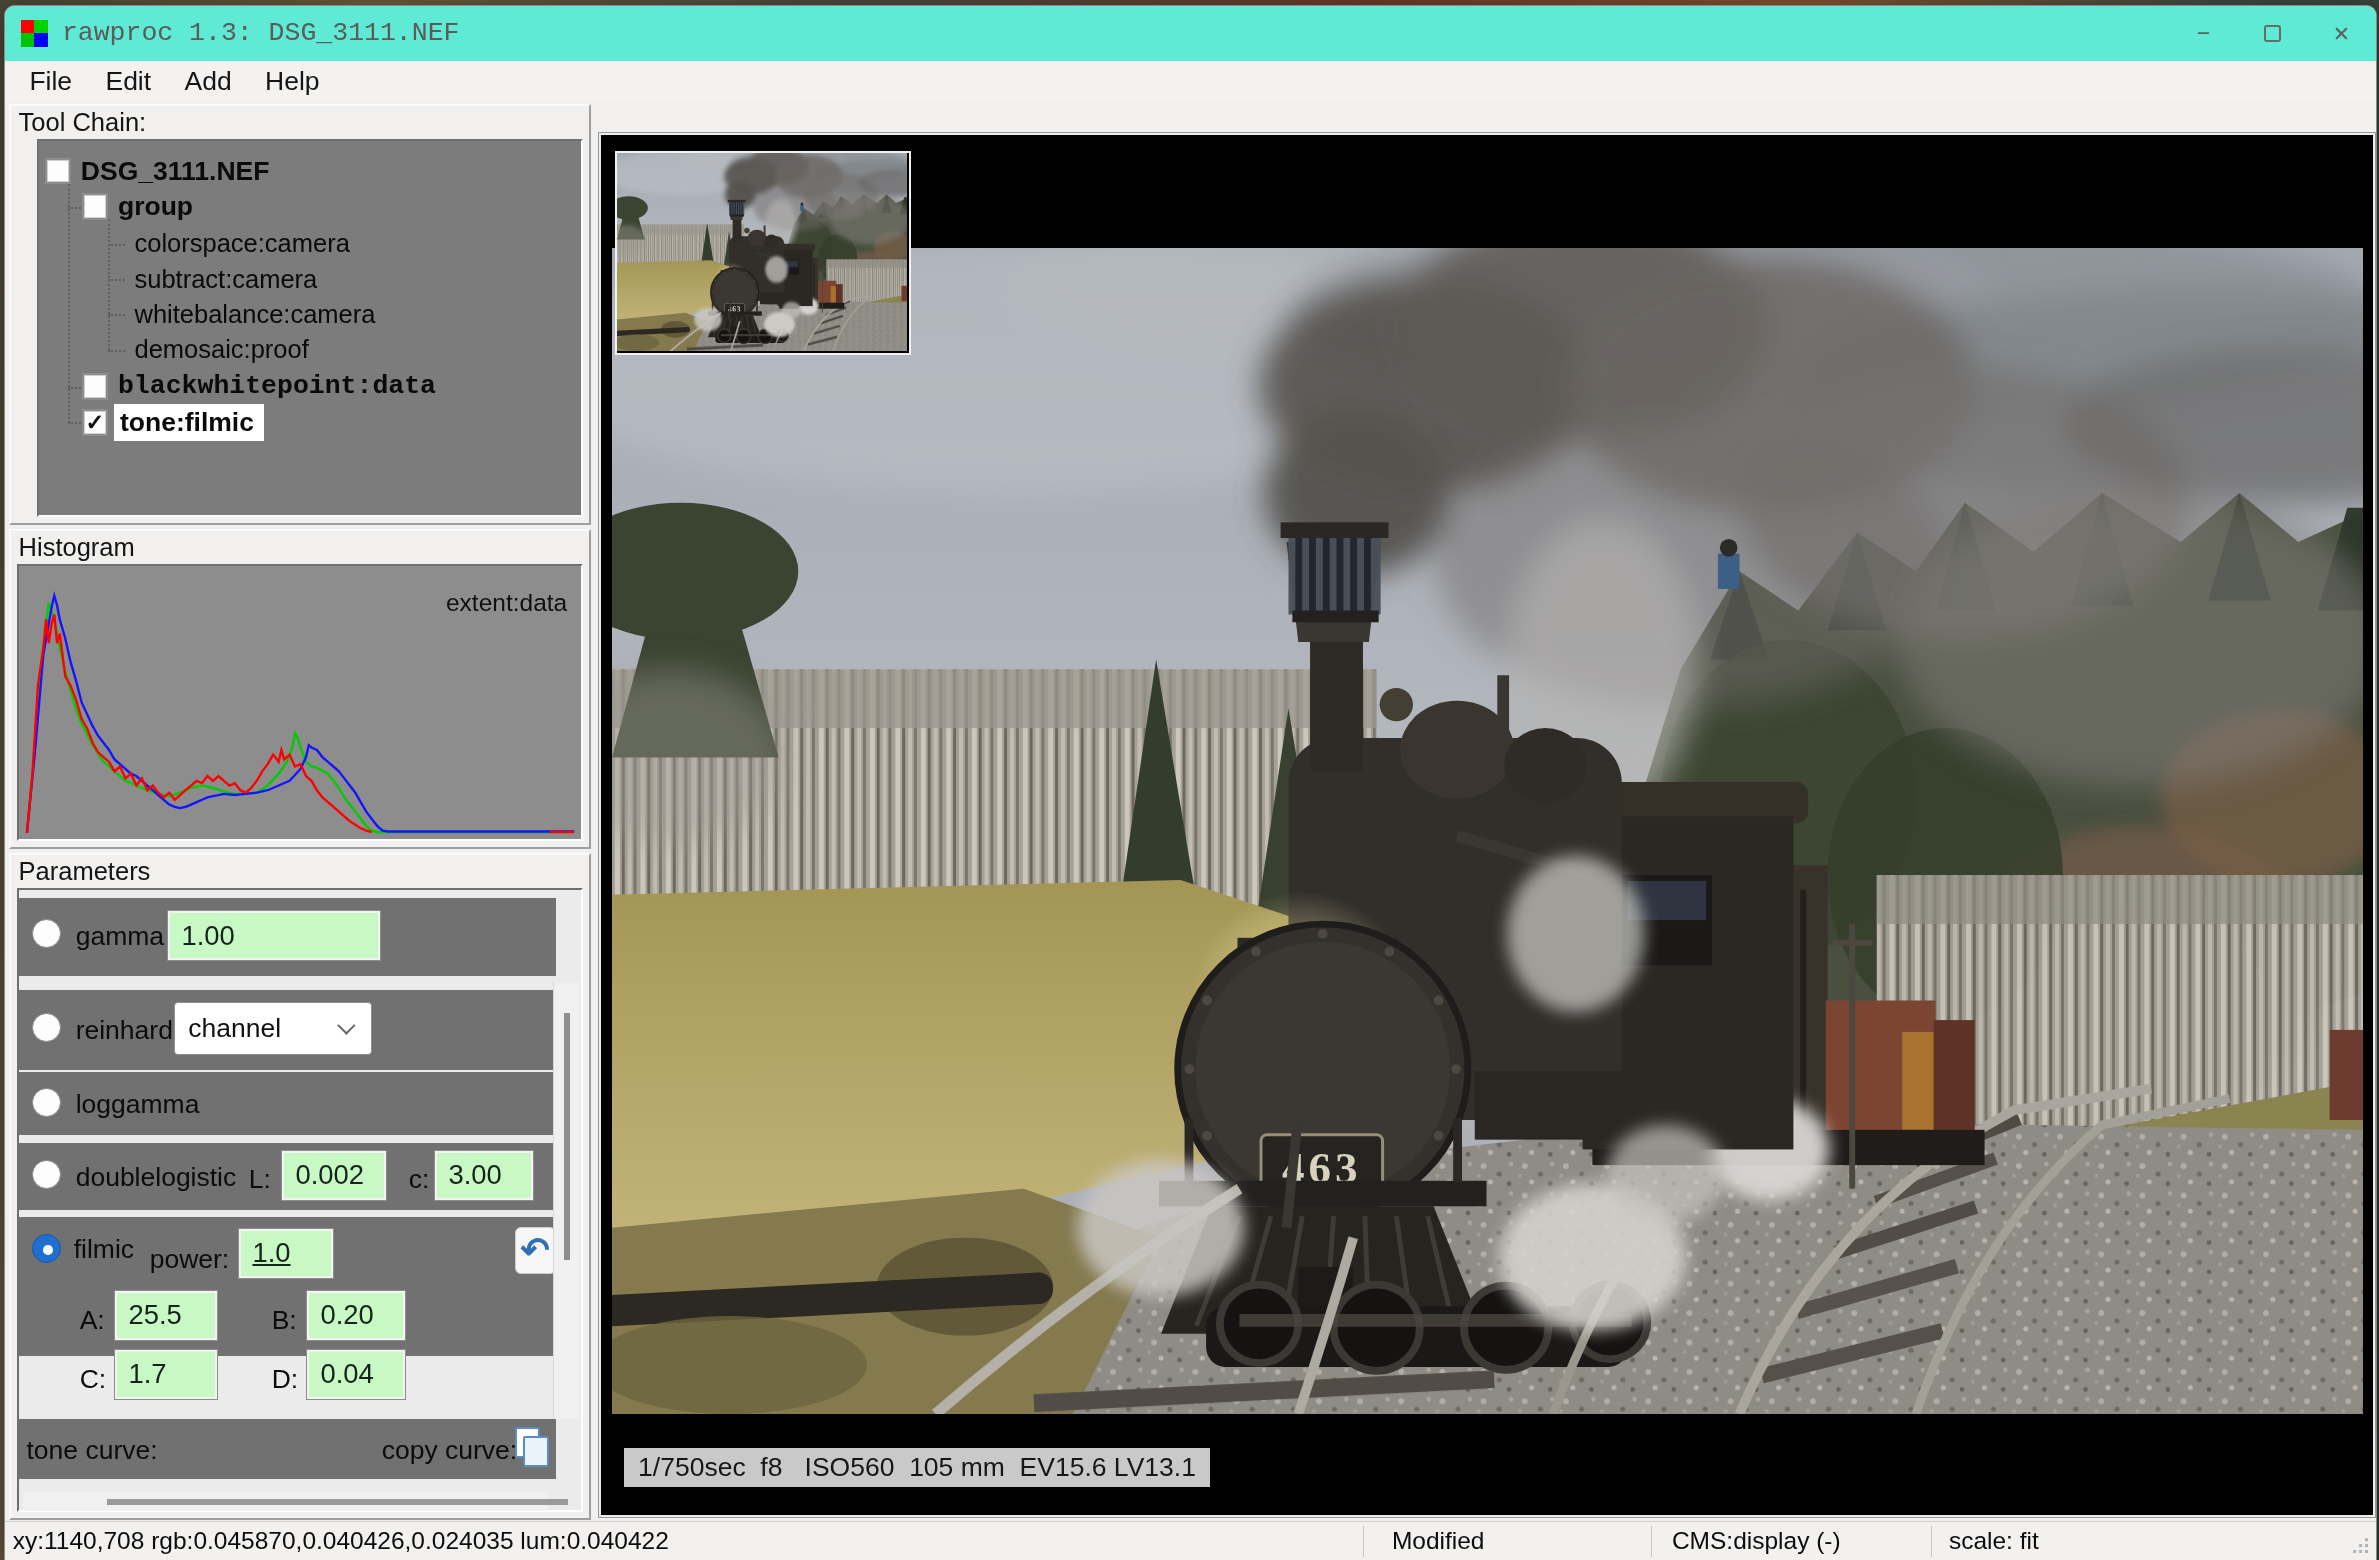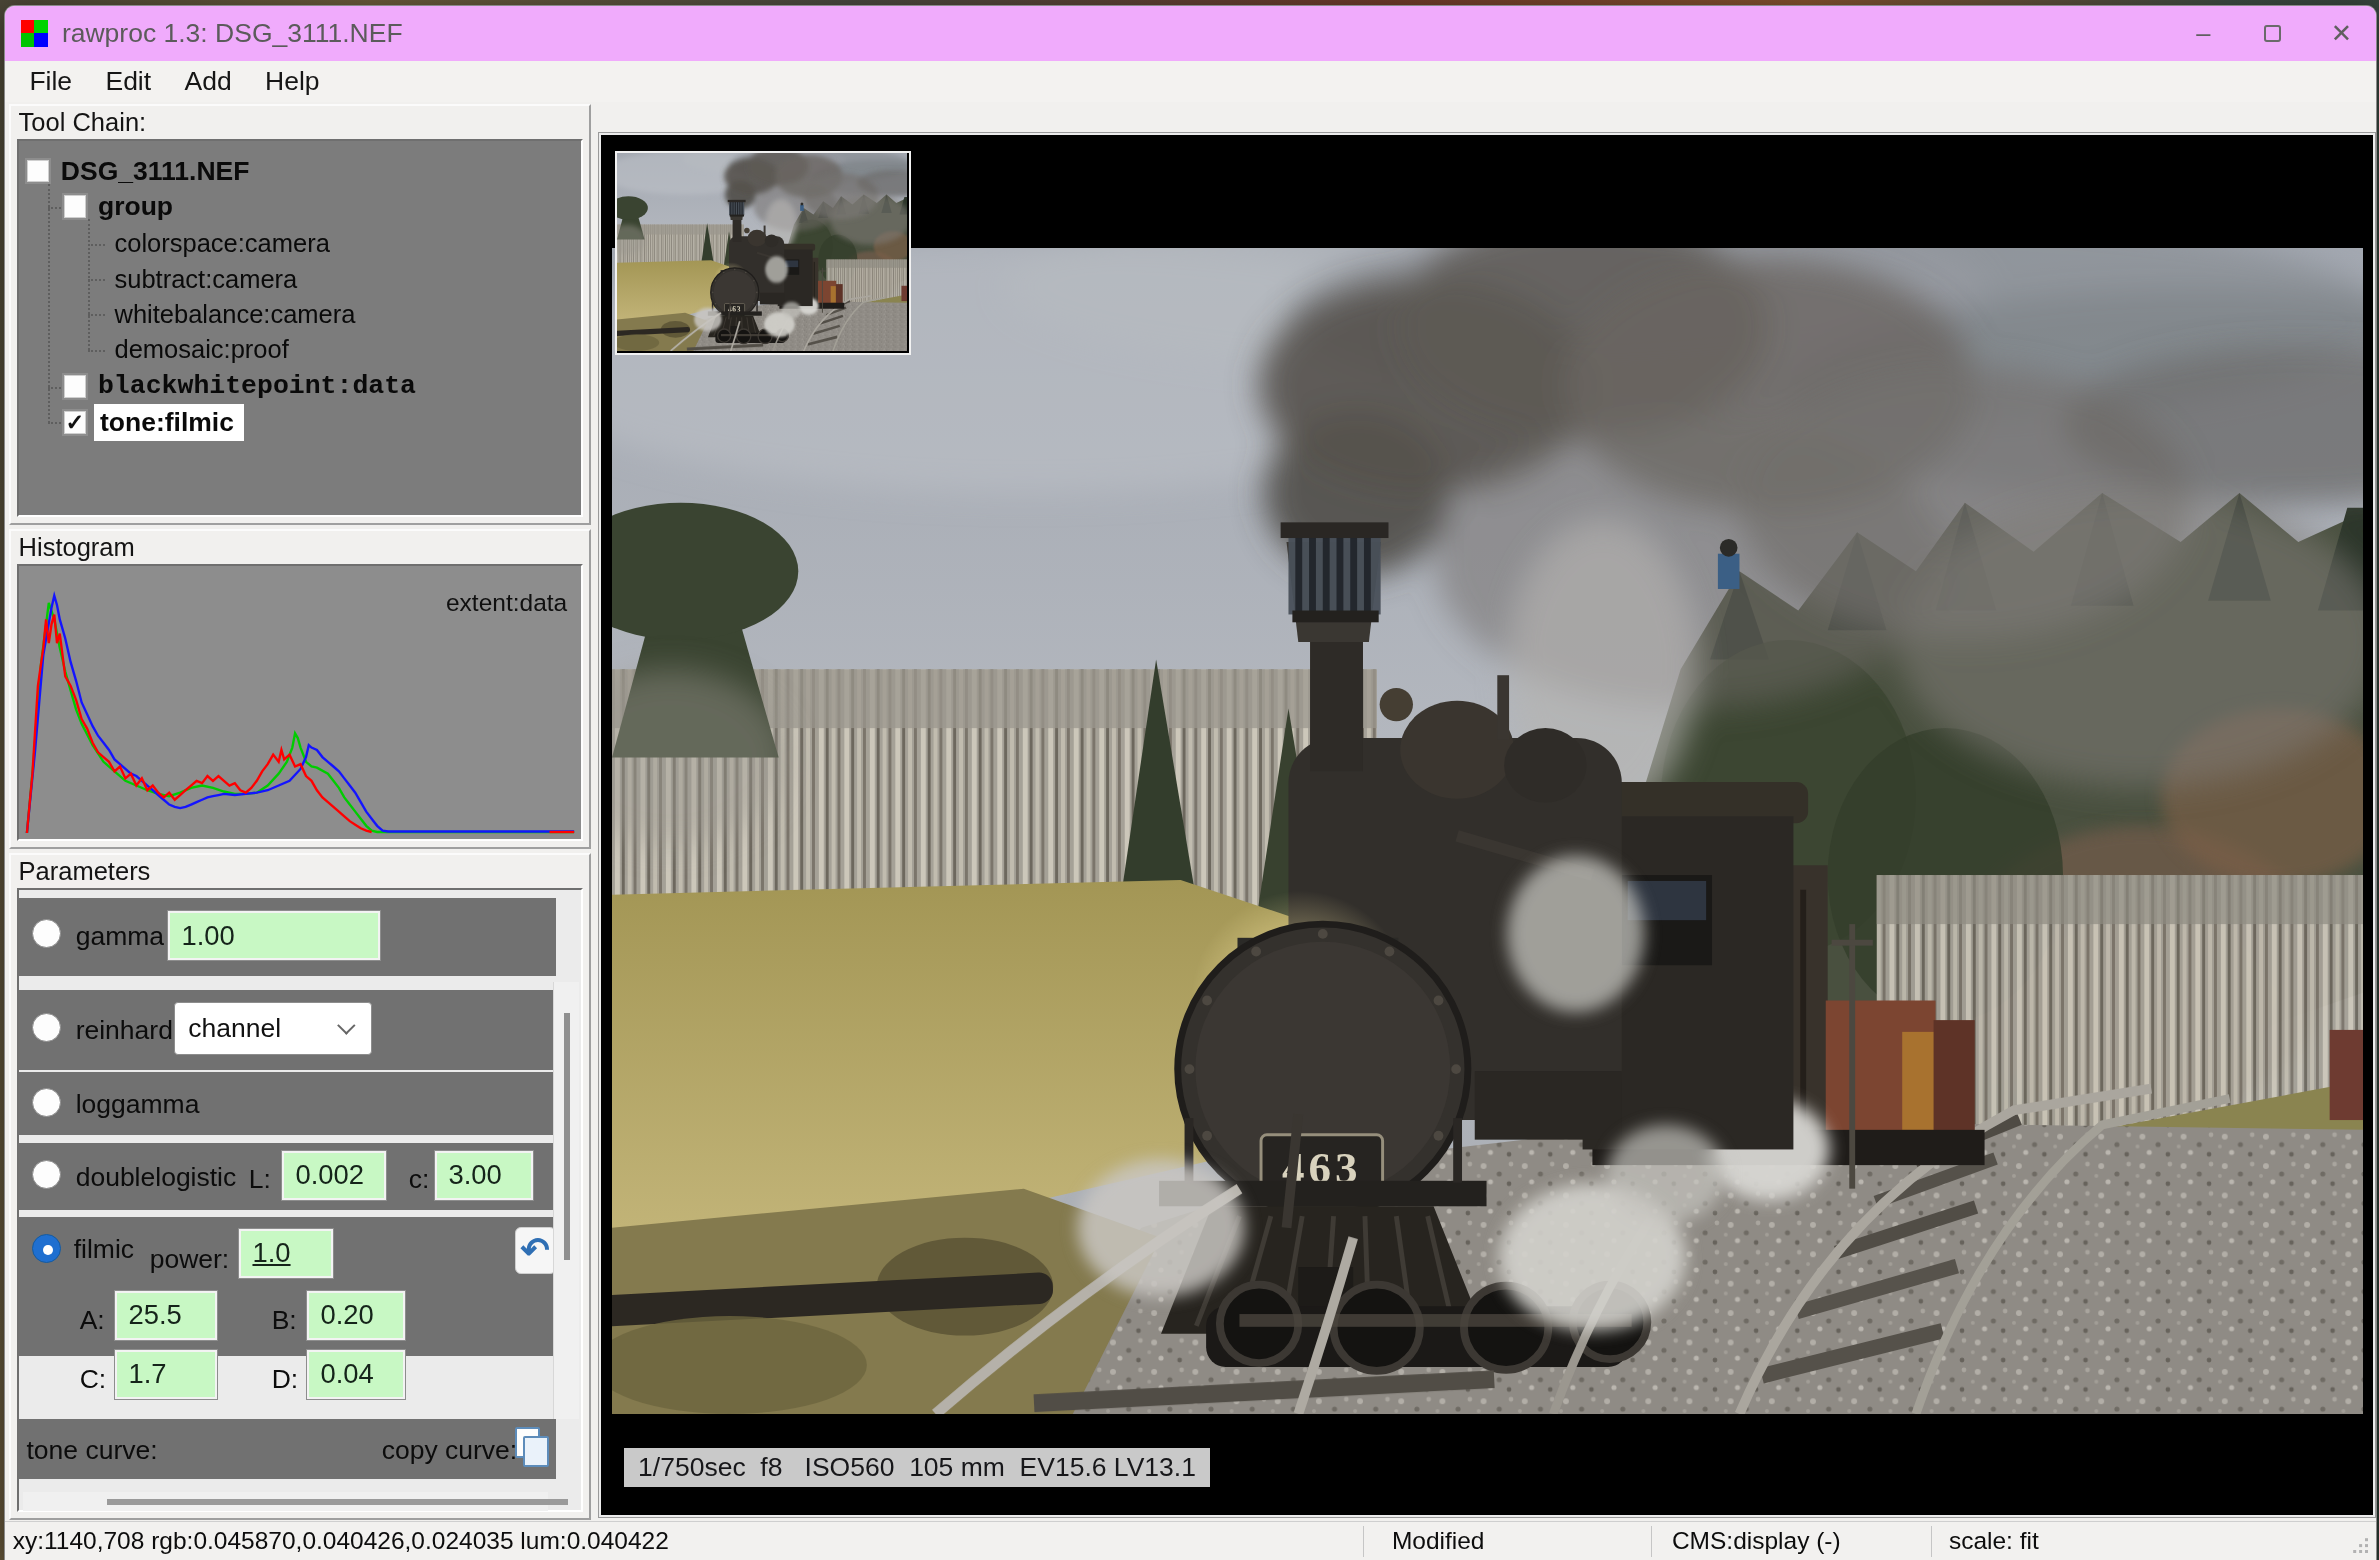--- a/index.html
+++ b/index.html
@@ -3,21 +3,21 @@
 <meta charset="utf-8">
 <style>
   * { margin:0; padding:0; box-sizing:border-box; }
   html,body { width:2380px; height:1560px; overflow:hidden; font-family:"Liberation Sans", sans-serif; }
   body { background:linear-gradient(100deg,#4a4636 0%,#6b5a3a 14%,#49483f 32%,#6e3a2a 52%,#83512e 68%,#3d4a42 84%,#2c3a31 100%); }
 
   .window { position:absolute; left:4.9px; top:5.9px; width:2371px; height:1555px; background:#f1f0ee;
             border-radius:9.8px 9.8px 0 0; box-shadow:0 0 0 1px #8a8a8a, 0 5.9px 29px rgba(0,0,0,.45); overflow:hidden; }
 
   
-  .titlebar { position:absolute; left:0; top:0; right:0; height:55px; background:#f0abfc; }
+  .titlebar { position:absolute; left:0; top:0; right:0; height:55px; background:#5eead4;font-family:Liberation Mono, monospace; }
   .app-icon { position:absolute; left:15.7px; top:13.7px; width:27.4px; height:27.4px; display:grid;
               grid-template-columns:13.7px 13.7px; grid-template-rows:13.7px 13.7px; }
   .app-icon i { display:block; }
   .title-text { position:absolute; left:57px; top:11.8px; font-size:26.5px; color:#5b5b5b; white-space:nowrap; }
   .win-controls { position:absolute; right:0; top:0; height:55px; display:flex; }
   .win-btn { width:69px; height:55px; display:flex; align-items:center; justify-content:center; color:#5f5f5f; font-size:25.5px; }
   .maxbox { width:16.7px; height:16.7px; border:2px solid #6a6a6a; border-radius:2.9px; }
 
   
   .menubar { position:absolute; left:0; top:55px; right:0; height:41px; background:#f3f2f0; display:flex; align-items:center; padding-left:7.8px; }
@@ -26,21 +26,21 @@
   
   .panel { position:absolute; background:#f1f0ee; border-top:2px solid #fbfbfb; border-left:2px solid #fbfbfb;
            border-right:2px solid #9f9f9f; border-bottom:2px solid #9f9f9f; }
   .panel-header { position:absolute; left:7.8px; top:2px; font-size:25.5px; color:#141414; }
   .panel-body { position:absolute; left:5.9px; right:5.9px; top:33px; bottom:5.9px;
                 border-top:2px solid #6f6f6f; border-left:2px solid #6f6f6f;
                 border-right:2px solid #ffffff; border-bottom:2px solid #ffffff; }
 
   
   .toolchain { left:3.9px; top:98px; width:582px; height:421px; }
-  .toolchain .panel-body { background:#7c7c7c; }
+  .toolchain .panel-body { background:#7c7c7c;margin-left:20px; }
   .tree-row { position:absolute; height:37px; display:flex; align-items:center; }
   .tree-label { font-size:25.5px; color:#0a0a0a; margin-left:9.8px; white-space:nowrap; }
   .tree-label.bold { font-weight:bold; font-size:26.5px; }
   .tree-label.selected { background:#ffffff; padding:2.9px 9.8px 2.9px 5.9px; margin-left:5.9px; }
   .checkbox { width:26.5px; height:26.5px; background:#fdfdfd; border:2px solid #8d8d8d; box-shadow:inset 0 0 0 1px #cfcfcf;
               display:flex; align-items:center; justify-content:center; font-size:22.5px; font-weight:bold; color:#111; }
   .connector { position:absolute; border-left:2px dotted #5e5e5e; width:0; }
   .stub { position:absolute; border-top:2px dotted #5e5e5e; height:0; }
 
   

